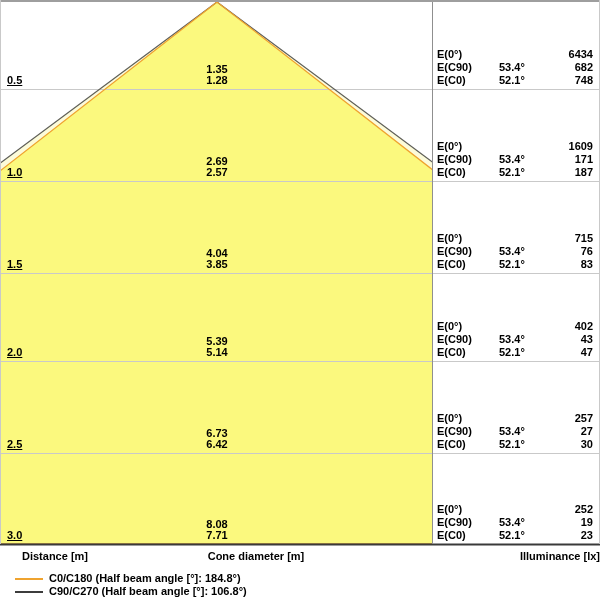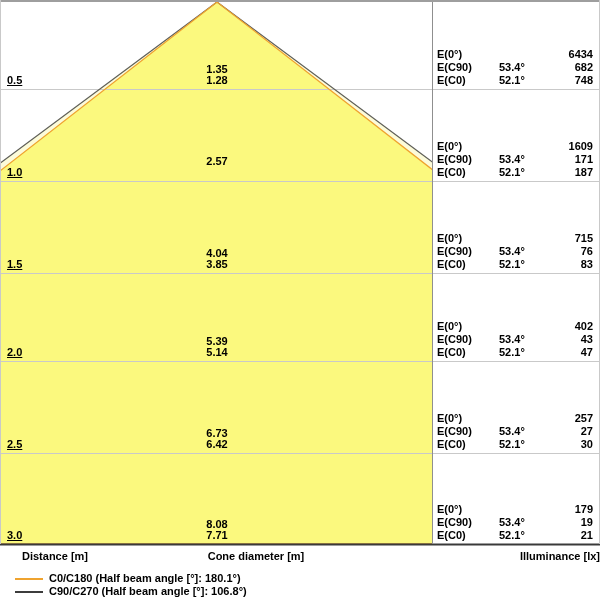--- a/index.html
+++ b/index.html
@@ -72,20 +72,21 @@
           <span class="el">E(C0)</span>
           <span class="ea">52.1°</span>
           <span class="ev">748</span>
         </div>
     </div>
   </div>
 
   <div class="sec" style="--L:181px">
     <div class="dist">1.0</div>
     <div class="dia">
+      <div>2.69</div>
       <div>2.57</div>
     </div>
     <div class="etable">
       <div class="erow">
           <span class="el">E(0°)</span>
           <span class="ea"></span>
           <span class="ev">1609</span>
         </div>
       <div class="erow">
           <span class="el">E(C90)</span>
@@ -178,45 +179,45 @@
   <div class="sec" style="--L:544px">
     <div class="dist">3.0</div>
     <div class="dia">
       <div>8.08</div>
       <div>7.71</div>
     </div>
     <div class="etable">
       <div class="erow">
           <span class="el">E(0°)</span>
           <span class="ea"></span>
-          <span class="ev">179</span>
+          <span class="ev">252</span>
         </div>
       <div class="erow">
           <span class="el">E(C90)</span>
           <span class="ea">53.4°</span>
           <span class="ev">19</span>
         </div>
       <div class="erow">
           <span class="el">E(C0)</span>
           <span class="ea">52.1°</span>
-          <span class="ev">21</span>
+          <span class="ev">23</span>
         </div>
     </div>
   </div>
 
   <div class="axis-labels">
     <span class="axis-dist">Distance [m]</span>
     <span class="axis-cone">Cone diameter [m]</span>
     <span class="axis-illu">Illuminance [lx]</span>
   </div>
 
   <div class="legend">
     <div class="legend-row">
       <span class="legend-swatch" style="background: rgb(239, 163, 47);"></span>
-      <span>C0/C180 (Half beam angle [°]: 180.1°)</span>
+      <span>C0/C180 (Half beam angle [°]: 184.8°)</span>
     </div>
     <div class="legend-row">
       <span class="legend-swatch" style="background: rgb(60, 60, 60);"></span>
       <span>C90/C270 (Half beam angle [°]: 106.8°)</span>
     </div>
   </div>
 
 </div>
 
 </body></html>

